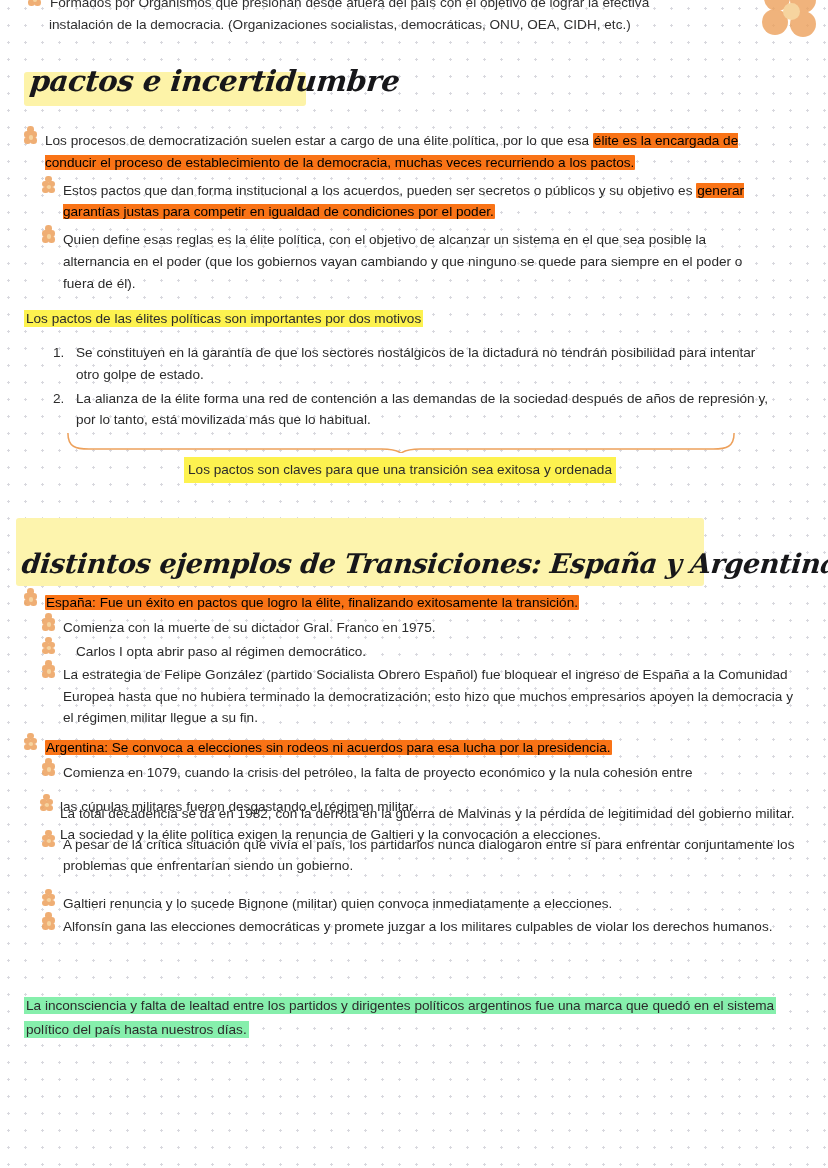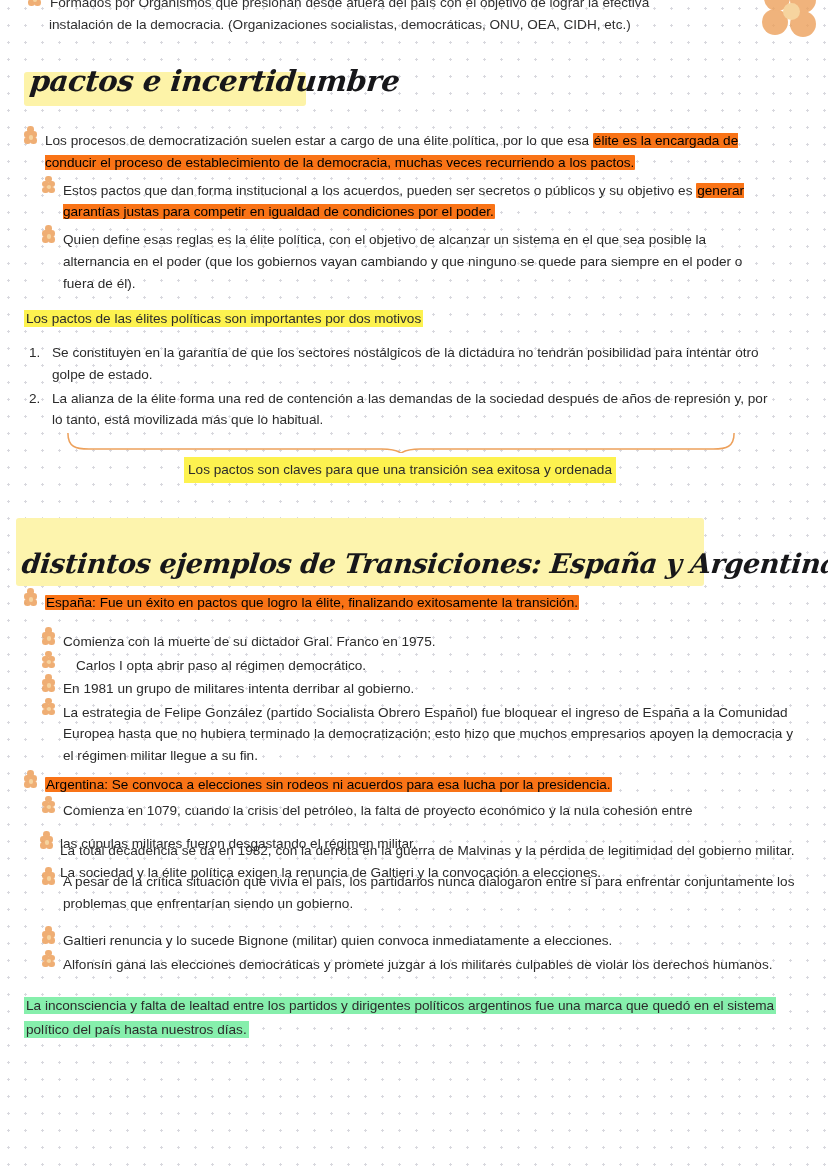--- a/index.html
+++ b/index.html
@@ -133,21 +133,21 @@
     padding: 2px 4px;
     font-size: 13.6px;
   }
 
   ol.numlist {
     margin: 4px 0 0 0;
     padding-left: 20px;
     font-size: 13.6px;
     line-height: 1.6;
   }
-  ol.numlist li { margin-bottom: 2px; padding-left: 8px; }
+  ol.numlist li { margin-bottom: 2px; padding-left: 8px; margin-left: 24px; }
 
   .brace {
     height: 20px;
     margin: 2px 40px 0 42px;
     position: relative;
   }
   .brace svg { display: block; width: 100%; height: 20px; }
 
   .center-banner { text-align: center; margin-top: 4px; }
 
@@ -235,31 +235,27 @@
 
   <div class="block tight" style="position:absolute; top:592px; left:24px; right:22px;">
 
     <div class="row">
       <span class="flower"></span>
       <span class="txt">
         <mark class="hl">España: Fue un éxito en pactos que logro la élite, finalizando exitosamente la transición.</mark>
       </span>
     </div>
 
-    <div class="row indent-1" style="margin-top:18px;justify-content:flex-end;">
+    <div class="row indent-1" style="margin-top:4px;justify-content:flex-end;">
       <span class="flower"></span>
       <span class="txt">Comienza con la muerte de su dictador Gral. Franco en 1975.</span>
     </div>
     <div class="row indent-1" style="margin-top:2px;gap:20px;">
       <span class="flower"></span>
       <span class="txt">Carlos I opta abrir paso al régimen democrático.</span>
-    </div>
-    <div class="row indent-1" style="margin-top:2px;">
-      <span class="flower"></span>
-      <span class="txt">En 1981 un grupo de militares intenta derribar al gobierno.</span>
     </div>
     <div class="row indent-1" style="margin-top:2px;">
       <span class="flower"></span>
       <span class="txt">La estrategia de Felipe González (partido Socialista Obrero Español) fue bloquear el ingreso de España a la Comunidad Europea hasta que no hubiera terminado la democratización; esto hizo que muchos empresarios apoyen la democracia y el régimen militar llegue a su fin.</span>
     </div>
 
     <div class="row" style="margin-top:8px;">
       <span class="flower"></span>
       <span class="txt">
         <mark class="hl">Argentina: Se convoca a elecciones sin rodeos ni acuerdos para esa lucha por la presidencia.</mark>

